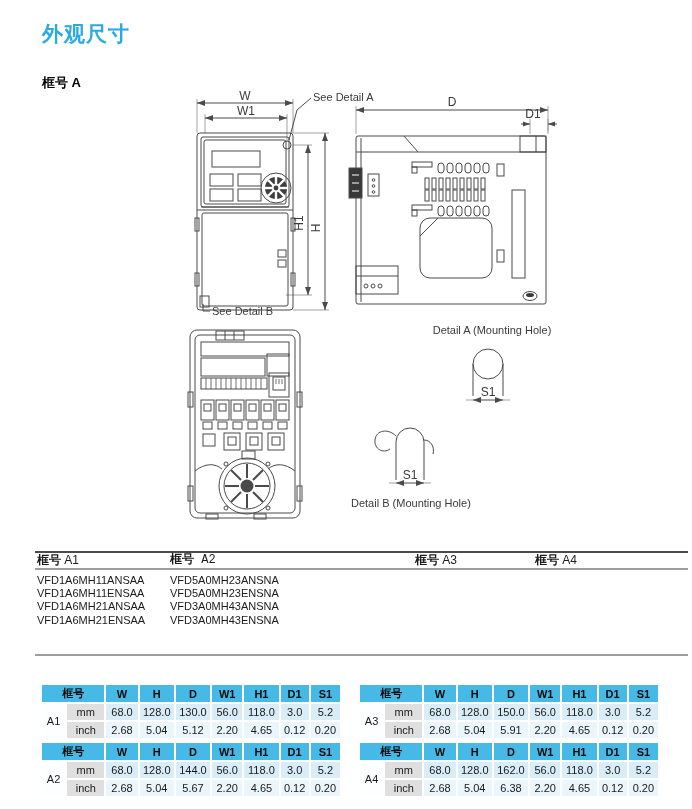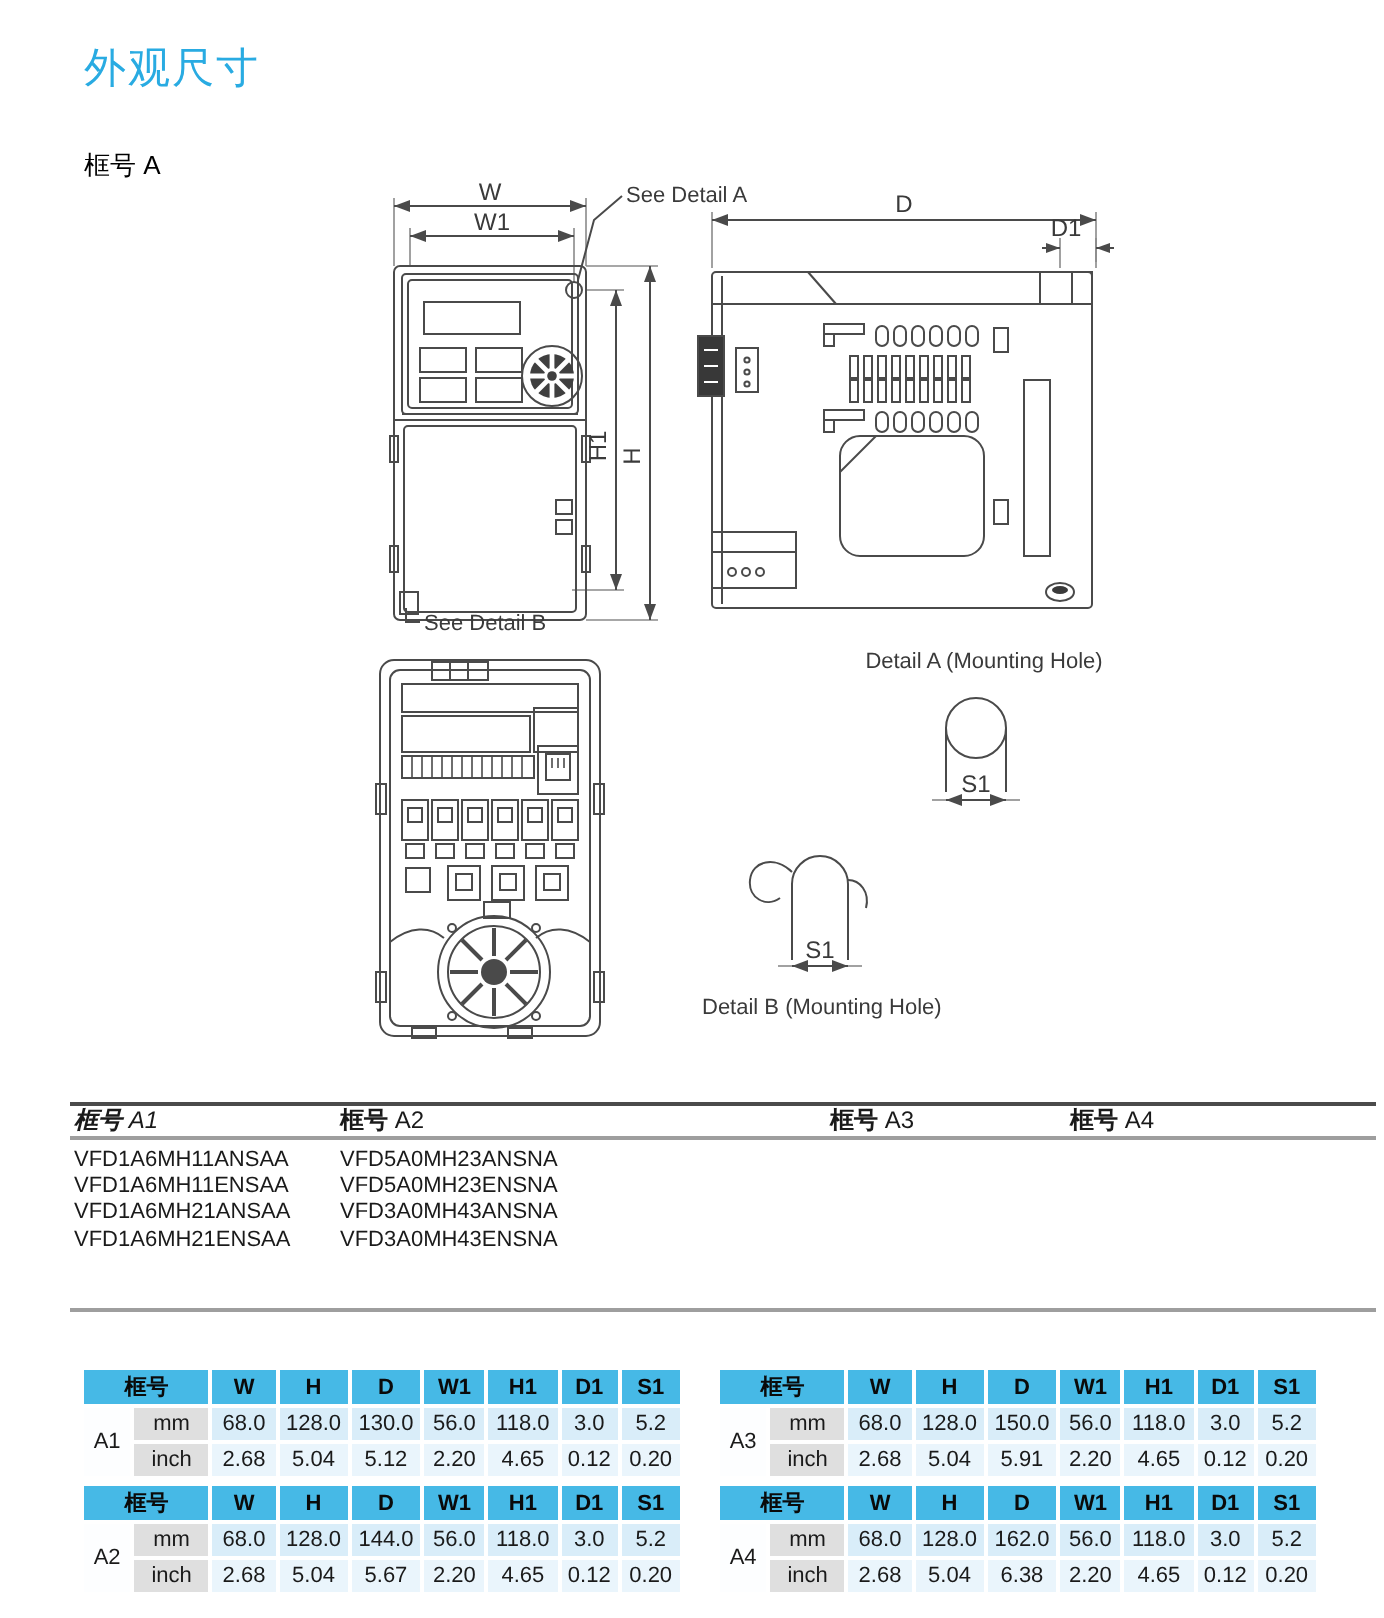--- a/index.html
+++ b/index.html
@@ -1,22 +1,22 @@
 <!DOCTYPE html>
 <html style="--c-title: #29ABE2; --c-head: #46B9E6; --c-unit: #DFDFDF; --c-mm: #D9EDF9; --c-inch: #EAF5FC;"><head>
 <meta charset="utf-8">
 <style>
   html,body{margin:0;padding:0;background:#fff;}
   body{width:692px;height:809px;position:relative;overflow:hidden;
        font-family:"Liberation Sans","DejaVu Sans",sans-serif;color:#1a1a1a;}
   .page{position:absolute;inset:0;background:#fff;}
 
-  .page-title{position:absolute;left:42px;top:20px;font-size:21px;font-weight:400;
+  .page-title{position:absolute;left:42px;top:20px;font-size:21px;font-weight:700;
               color:var(--c-title,#29ABE2);letter-spacing:1px;}
-  .frame-a-label{position:absolute;left:42px;top:74px;font-size:13px;font-weight:normal;color:#000;}
+  .frame-a-label{position:absolute;left:42px;top:74px;font-size:13px;font-weight:bold;color:#000;}
 
   svg text{font-family:"Liberation Sans","DejaVu Sans",sans-serif;fill:#3a3a3a;}
   .dimtxt{font-size:12px;}
   .dettxt{font-size:11px;}
 
   
   .model-section{position:absolute;left:35px;top:551px;width:653px;}
   .rule{height:2px;background:#9e9e9e;}
   .rule.top{background:#4b4b4b;}
   .model-title{font-size:12px;font-weight:bold;line-height:15px;padding-left:2px;}
@@ -318,22 +318,22 @@
       <line x1="424" y1="393" x2="431" y2="393" stroke="#8a8a8a" stroke-width="0.8"></line>
       <line x1="396" y1="393" x2="424" y2="393" marker-start="url(#mas)" marker-end="url(#ma)"></line>
     </g>
     <text class="dimtxt" x="410" y="389" text-anchor="middle">S1</text>
     <text class="dettxt" x="351" y="417">Detail B (Mounting Hole)</text>
   </svg>
 
   <div class="model-section">
     <div class="rule top"></div>
     <div class="model-headers" id="model-headers">
-        <div style="grid-column: 1; font-style: italic;"><b>框号</b><span> A1</span></div>
-        <div style="grid-column: 2 / span 2;"><b>框号</b><span> A2</span></div>
+        <div style="grid-column: 1;"><b>框号</b><span> A1</span></div>
+        <div style="grid-column: 2 / span 2; font-family: Liberation Mono, monospace;"><b>框号</b><span> A2</span></div>
         <div style="grid-column: 4;"><b>框号</b><span> A3</span></div>
         <div style="grid-column: 5;"><b>框号</b><span> A4</span></div>
       </div>
     <div class="rule"></div>
     <div class="model-grid" id="model-grid">
         <div class="model-col">
           <div>VFD1A6MH11ANSAA</div>
           <div>VFD1A6MH11ENSAA</div>
           <div>VFD1A6MH21ANSAA</div>
           <div>VFD1A6MH21ENSAA</div>

